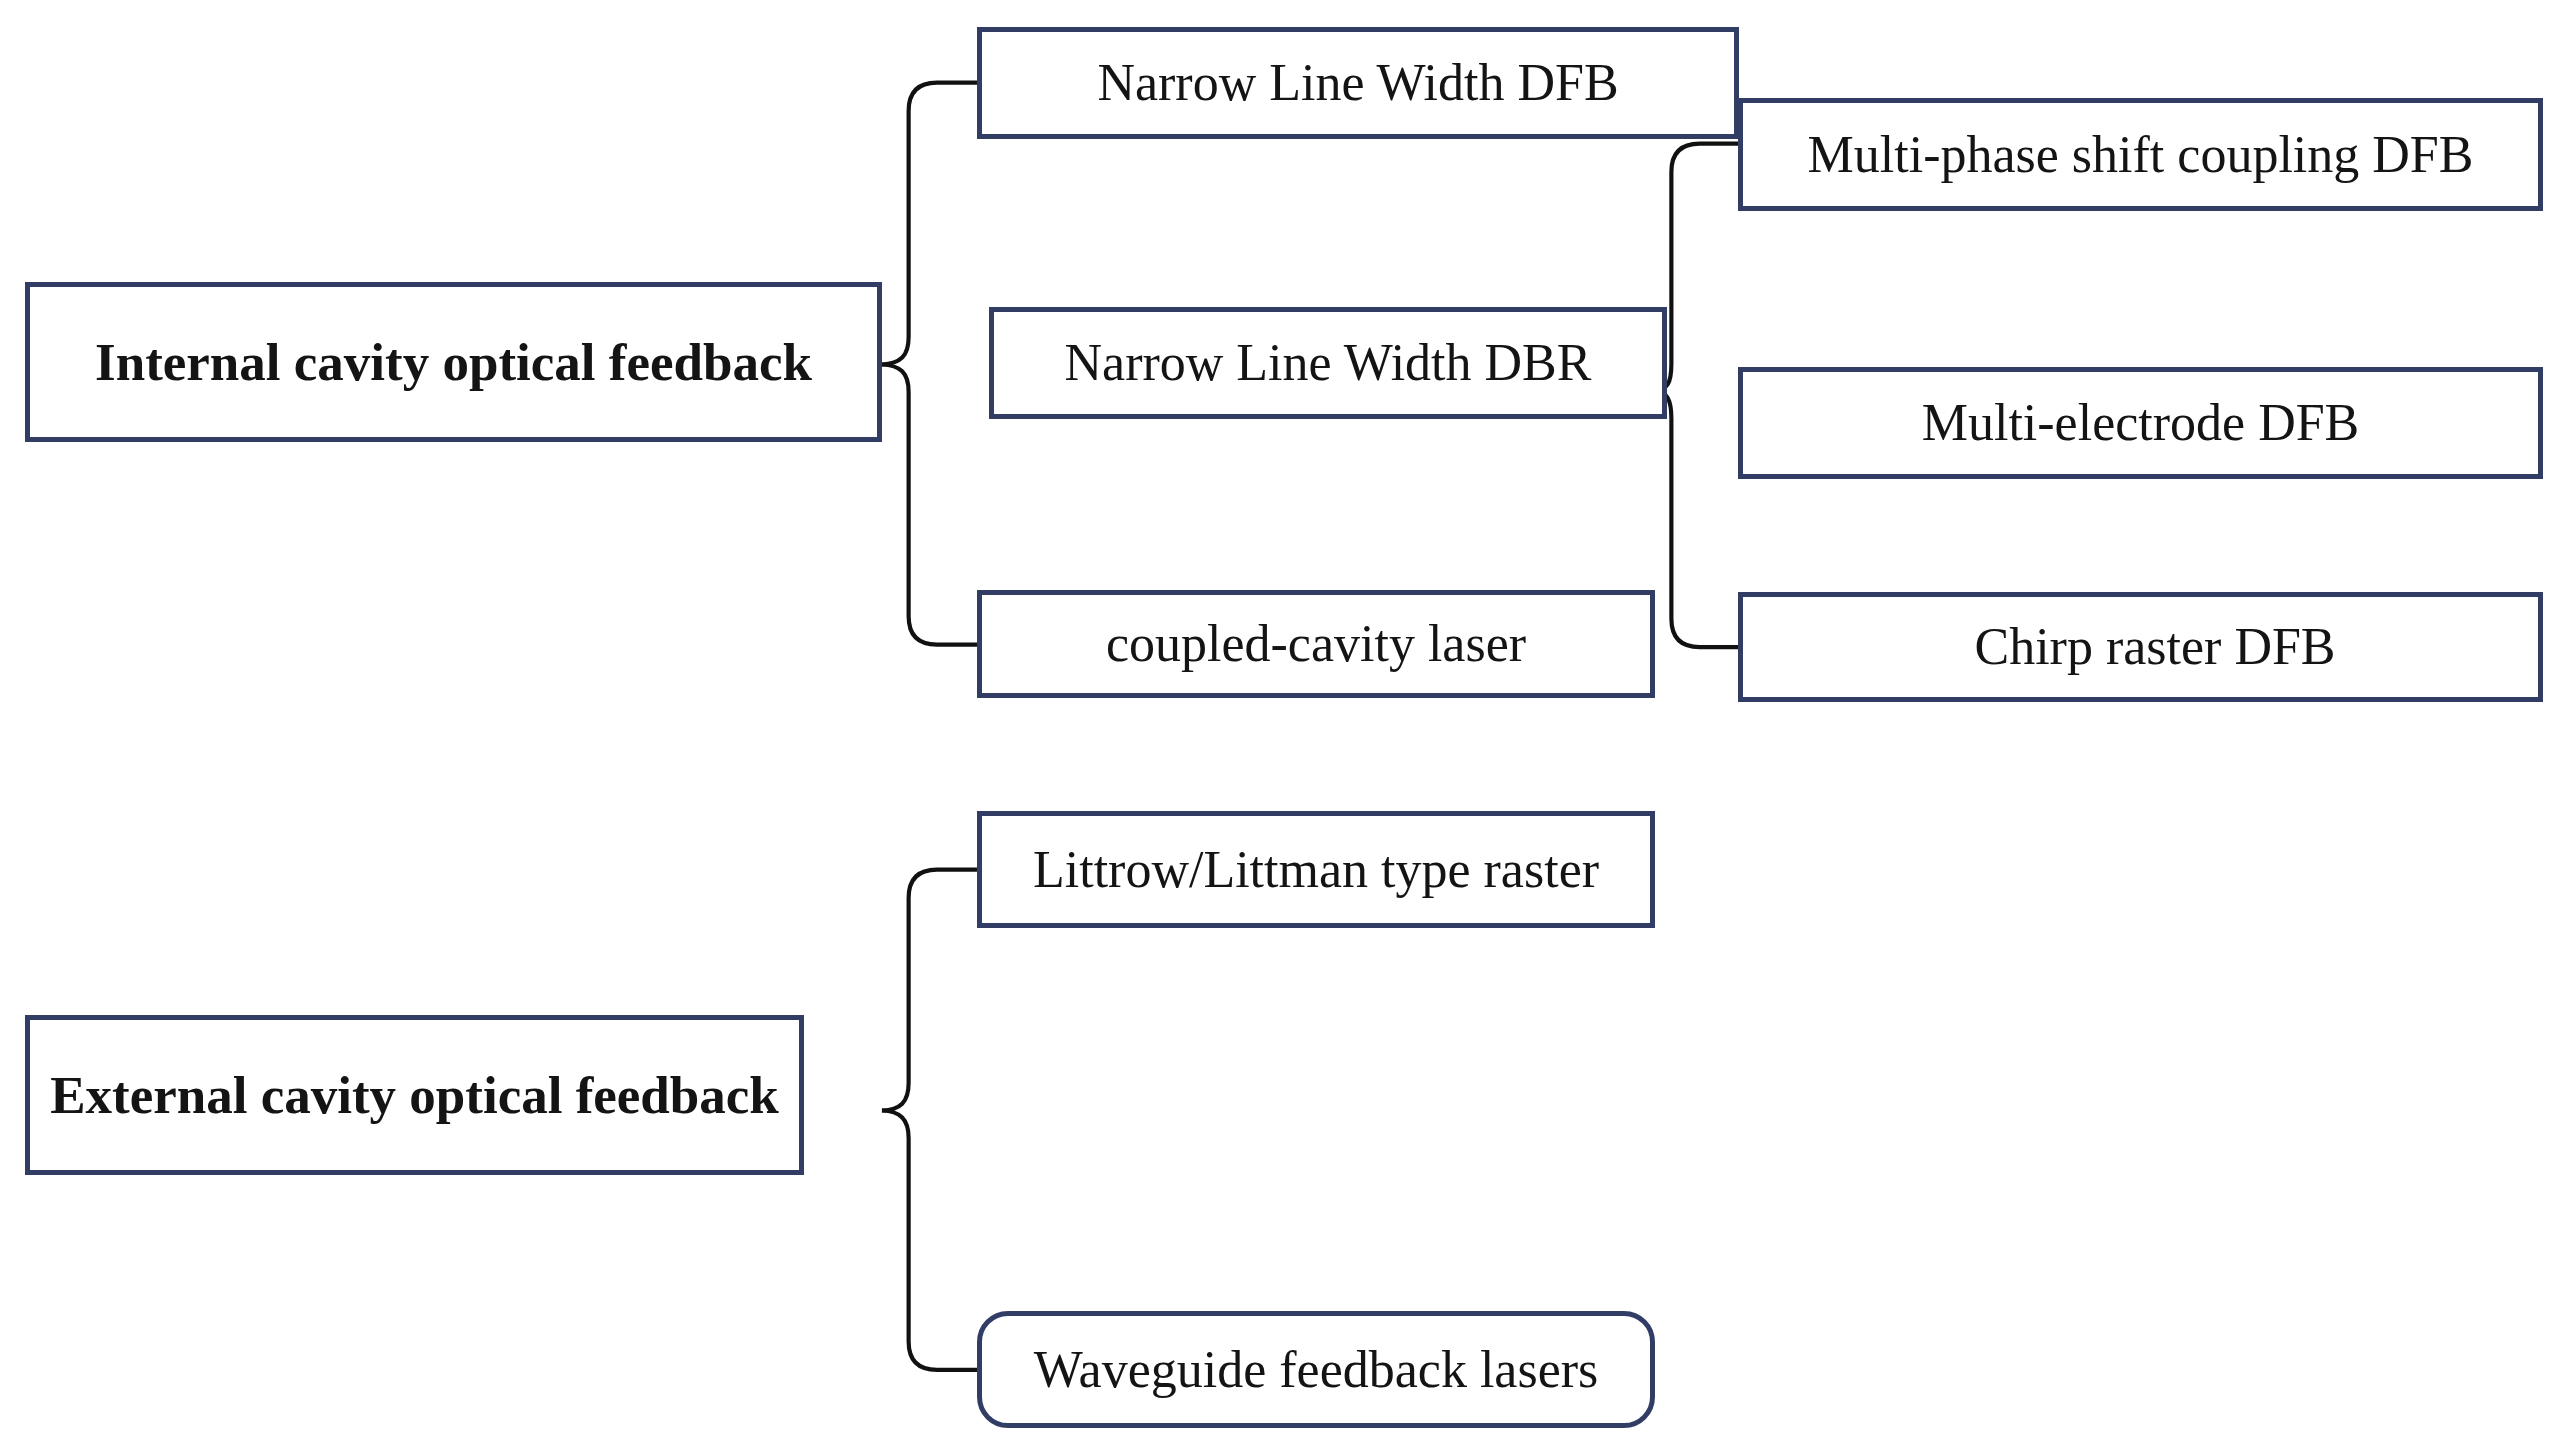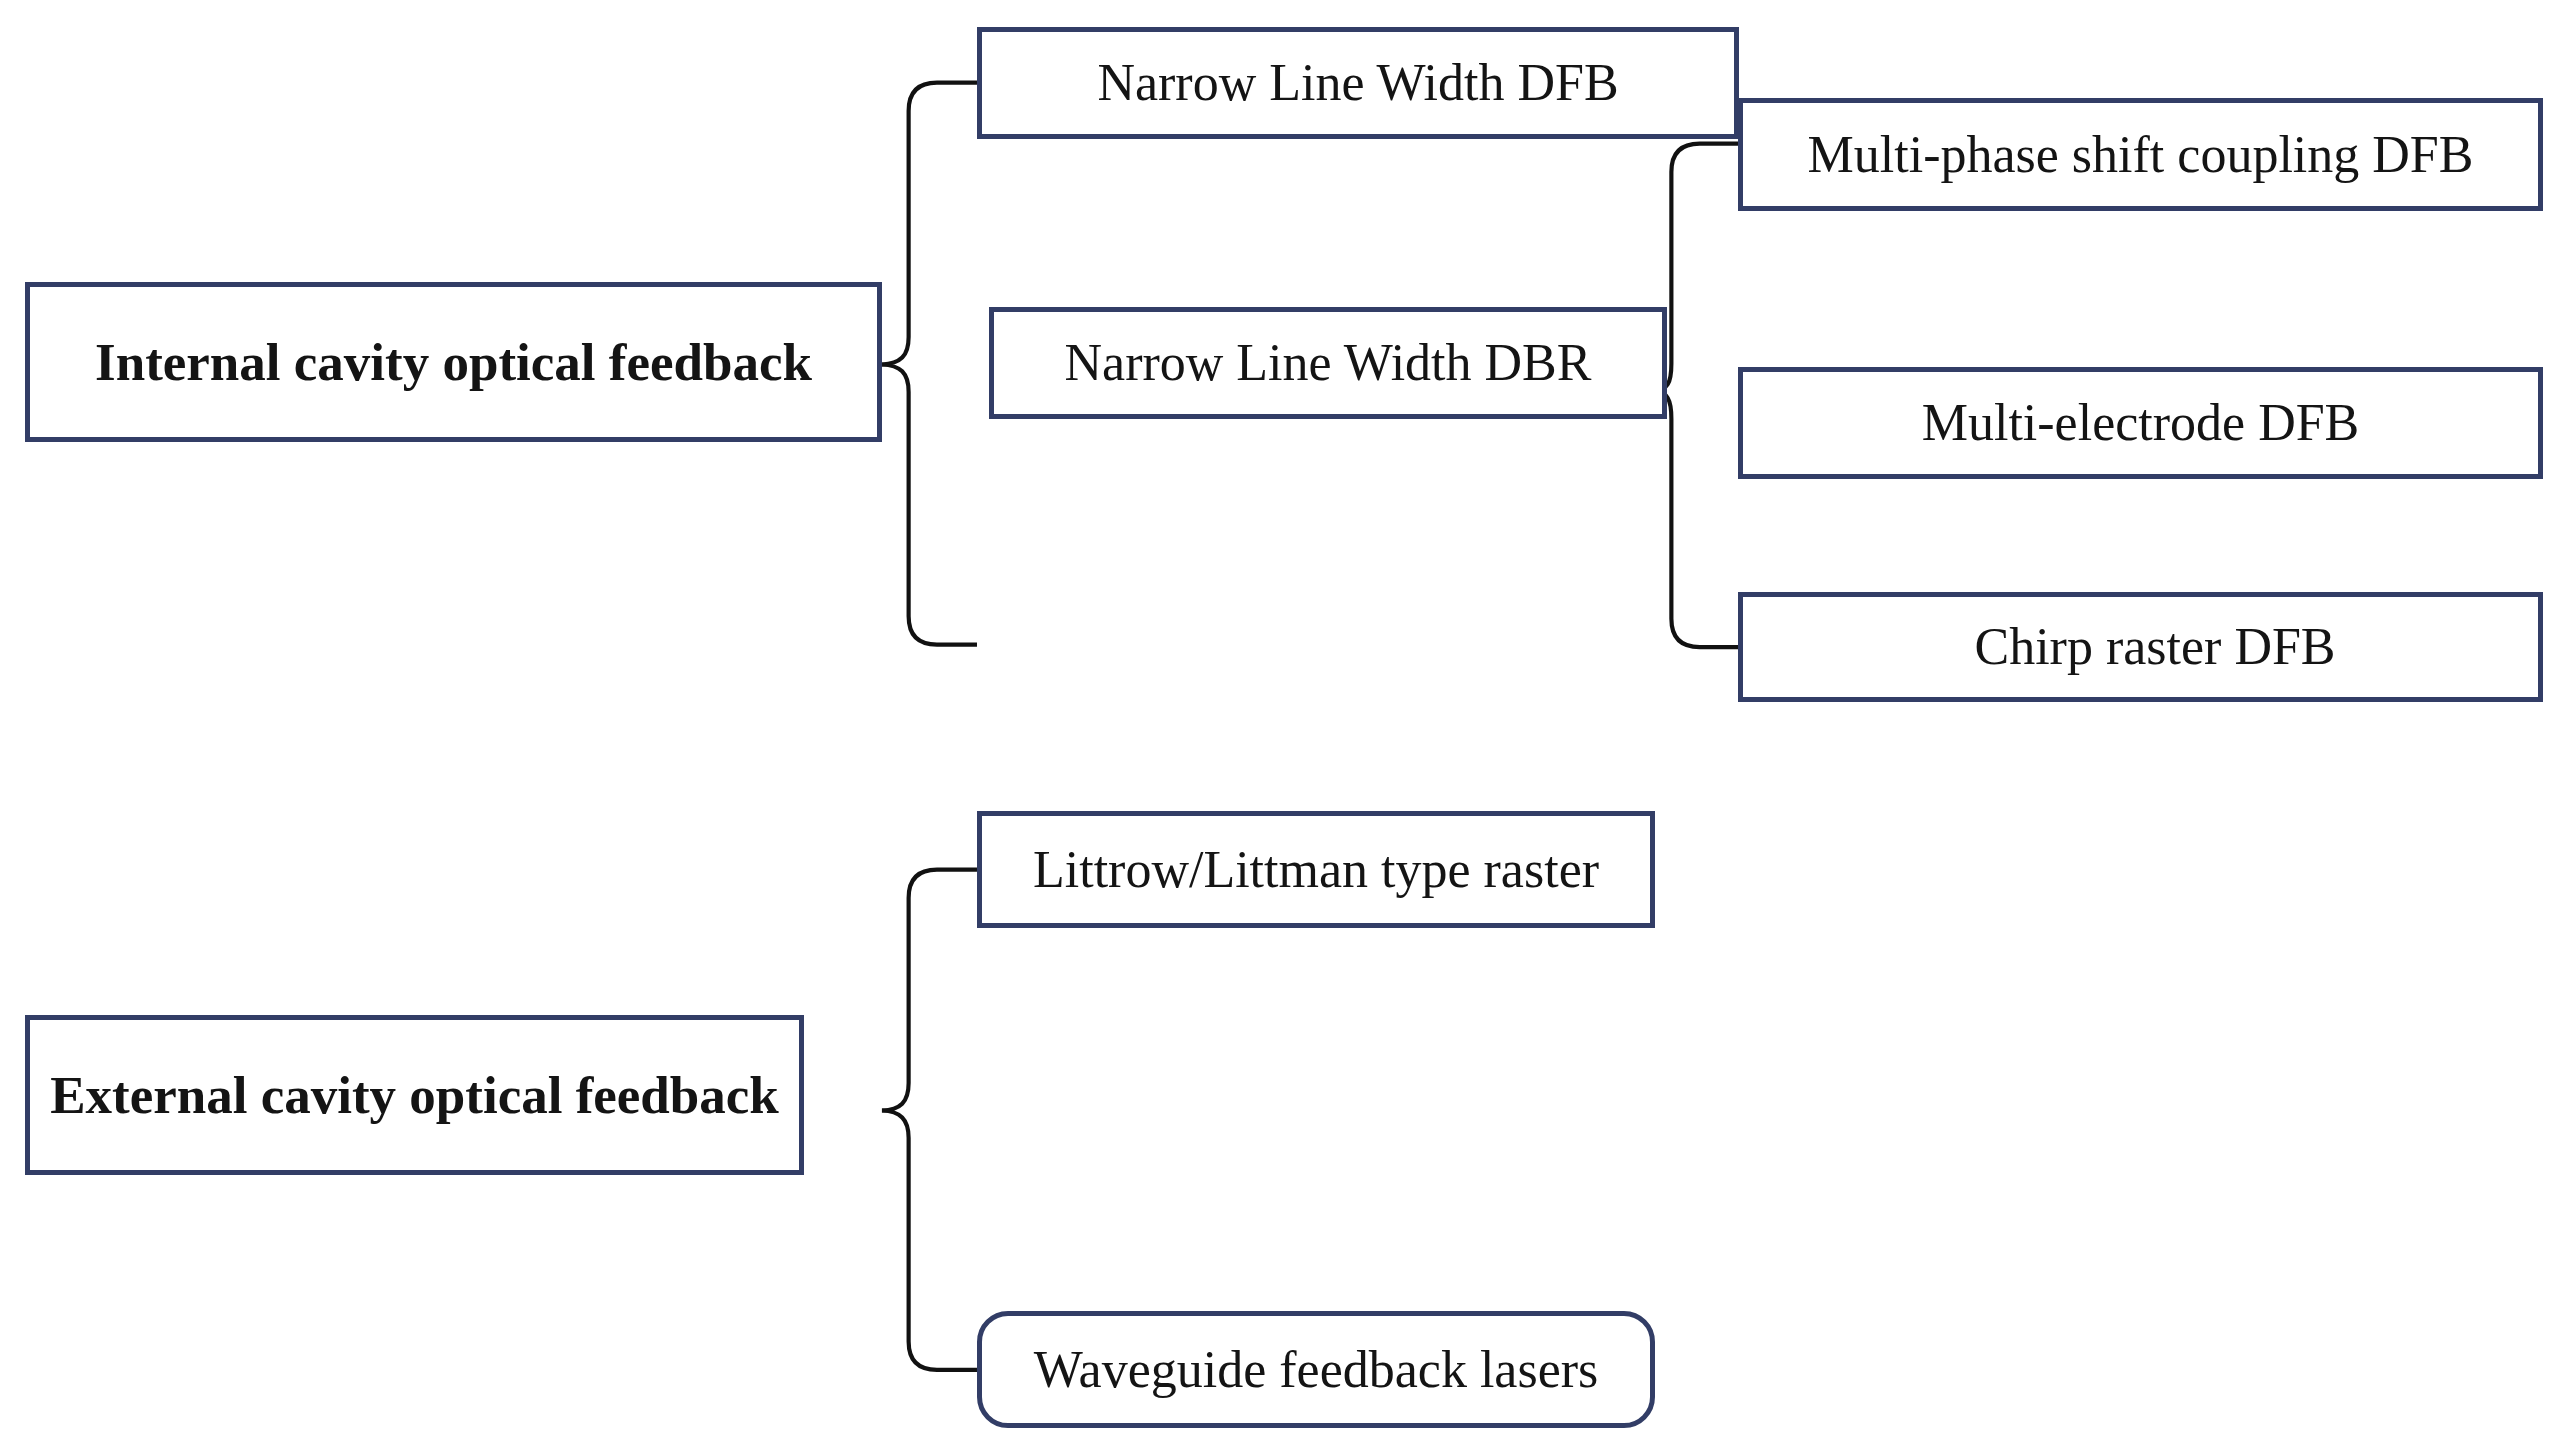--- a/index.html
+++ b/index.html
@@ -86,20 +86,23 @@
   </div>
 
   <div class="node" id="n-dfb">
     <span>Narrow Line Width DFB</span>
   </div>
 
   <div class="node" id="n-dbr">
     <span>Narrow Line Width DBR</span>
   </div>
 
+  <div class="node" id="n-coupled">
+    <span>coupled-cavity laser</span>
+  </div>
 
   <div class="node" id="n-multiphase">
     <span>Multi-phase shift coupling DFB</span>
   </div>
 
   <div class="node" id="n-multielectrode">
     <span>Multi-electrode DFB</span>
   </div>
 
   <div class="node" id="n-chirp">

